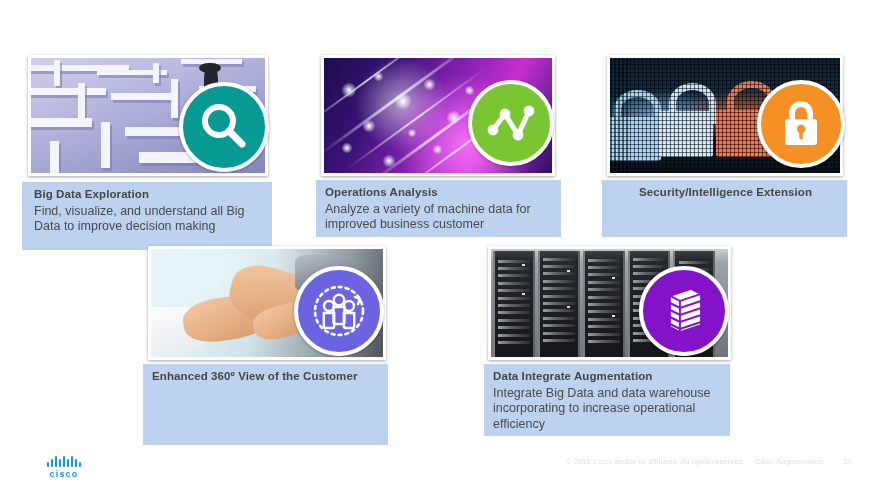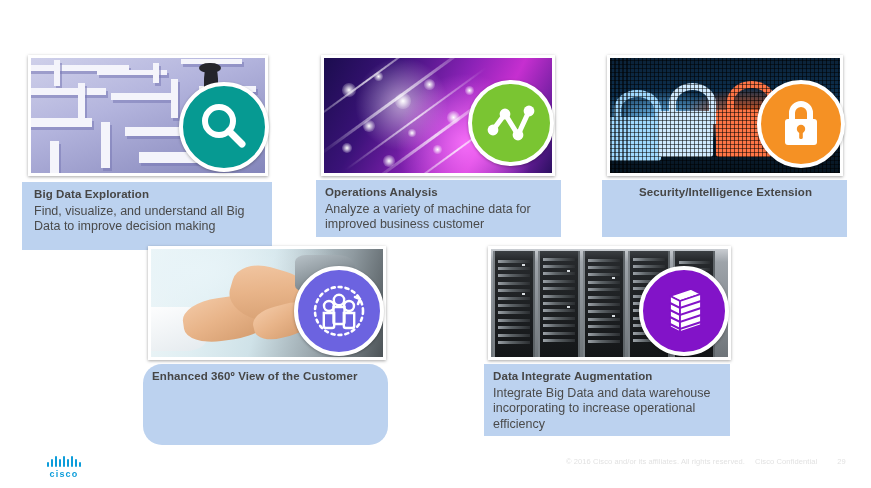--- a/index.html
+++ b/index.html
@@ -298,21 +298,21 @@
           <path d="M44 14 l5 2 -2 5" fill="none" stroke="#ffffff" stroke-width="2.6" stroke-linecap="round" stroke-linejoin="round"></path>
           <circle cx="28" cy="17" r="5.2" fill="none" stroke="#ffffff" stroke-width="2.4"></circle>
           <path d="M22.5 24 h11 v15 a2 2 0 0 1 -2 2 h-7 a2 2 0 0 1 -2 -2 z" fill="none" stroke="#ffffff" stroke-width="2.4"></path>
           <circle cx="18" cy="23" r="5" fill="none" stroke="#ffffff" stroke-width="2.4"></circle>
           <path d="M12.8 30 h10.4 v13 a2 2 0 0 1 -2 2 h-6.4 a2 2 0 0 1 -2 -2 z" fill="none" stroke="#ffffff" stroke-width="2.4"></path>
           <circle cx="38" cy="23" r="5" fill="none" stroke="#ffffff" stroke-width="2.4"></circle>
           <path d="M32.8 30 h10.4 v13 a2 2 0 0 1 -2 2 h-6.4 a2 2 0 0 1 -2 -2 z" fill="none" stroke="#ffffff" stroke-width="2.4"></path>
         </svg>
       </div>
     </div>
-    <div class="textbox" style="left:143px;top:364px;width:245px;height:81px;border-radius:19px;">
+    <div class="textbox" style="left:143px;top:364px;width:245px;height:81px;">
       <p class="t-title">Enhanced 360º View of the Customer</p>
     </div>
   </div>
 
   <div class="card">
     <div class="photo" style="left:488px;top:246px;width:243px;height:114px;">
       <div class="photo-inner">
         <div class="art-srv">
           <div class="rack" style="left:1%;width:16%;">
             <div class="slot" style="top:8%;"></div>
@@ -423,16 +423,16 @@
         <i style="height:11px"></i>
         <i style="height:8px"></i>
       <i style="height:11px"></i>
         <i style="height:8px"></i>
         <i style="height:5px"></i>
     </div>
     <div class="word">cisco</div>
   </div>
 
   <div class="footer">
-    <span>© 2016  Cisco and/or its affiliates. All rights reserved.</span><span class="sp"></span><span>Cisco Confidential</span><span class="sp"></span><span class="sp"></span><span>29</span>
+    <span>© 2016  Cisco and/or its affiliates. All rights reserved.</span><span class="sp"></span><span>Cisco Augmentation</span><span class="sp"></span><span class="sp"></span><span>29</span>
   </div>
 
 </div>
 
 </body></html>

